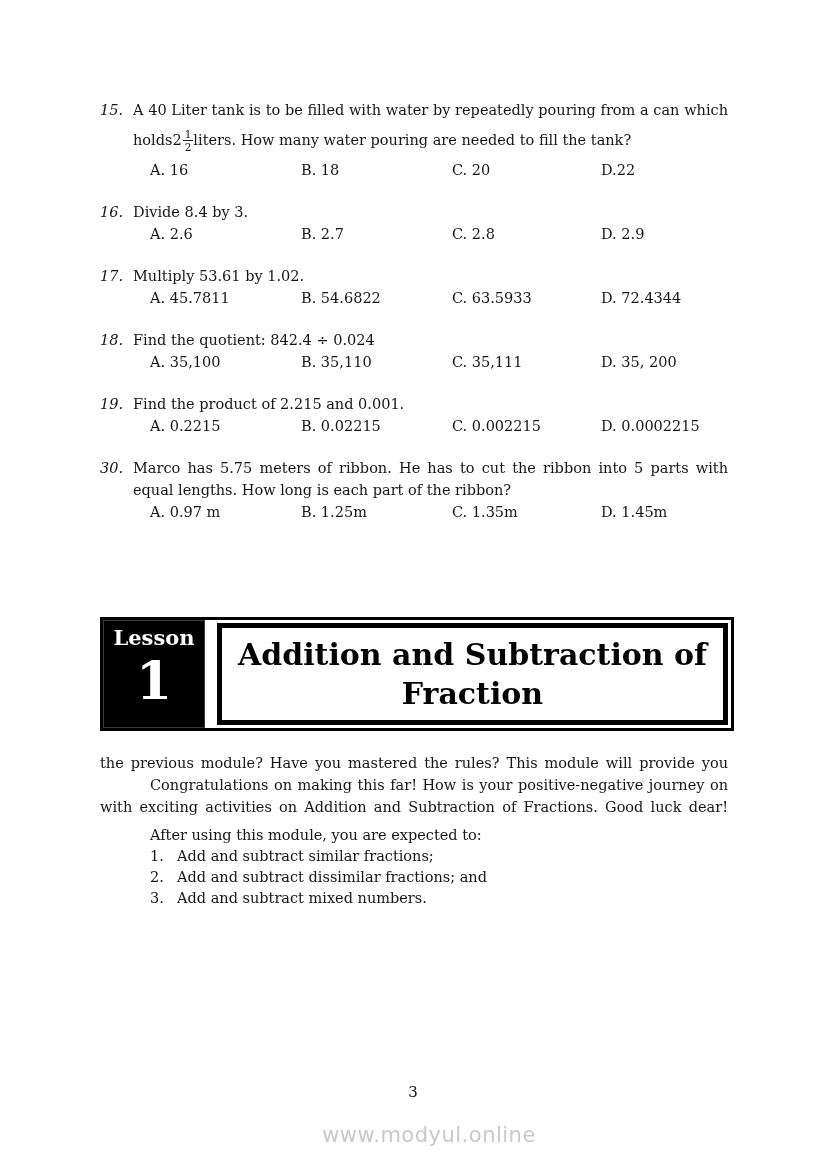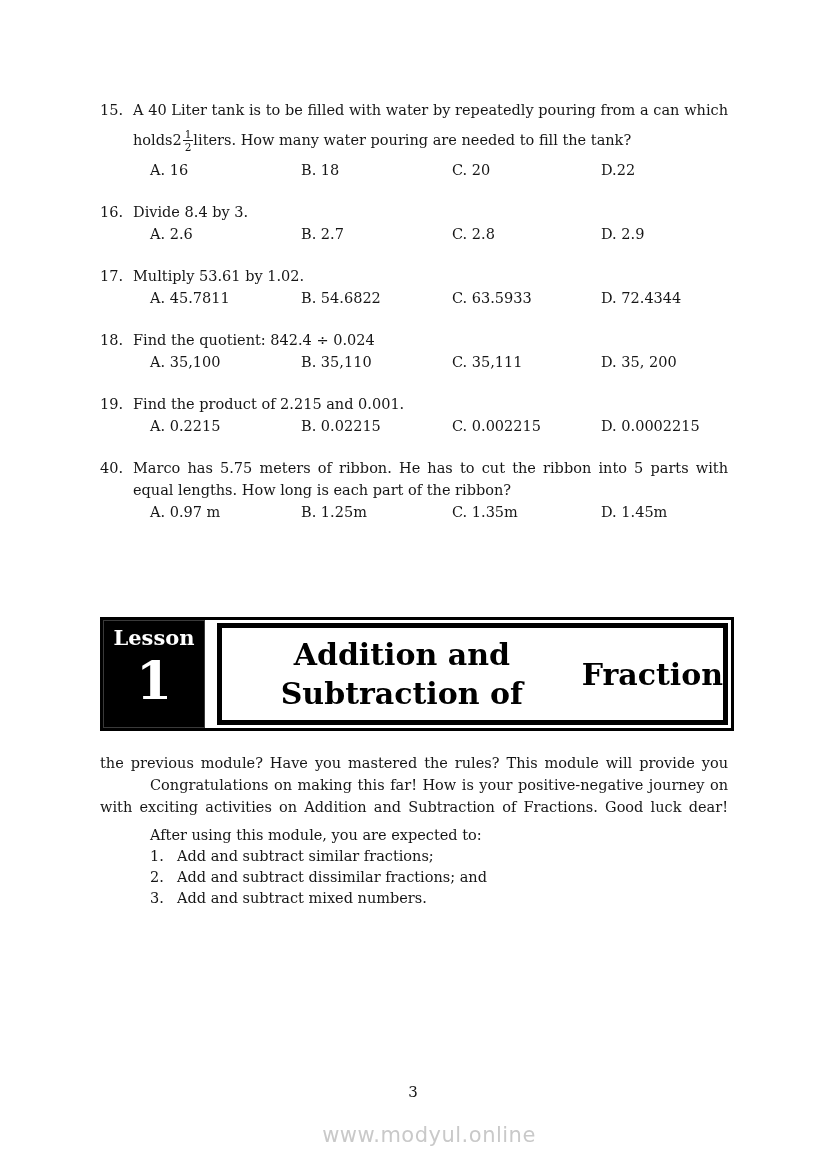--- a/index.html
+++ b/index.html
@@ -6,21 +6,21 @@
   .page{
     position:relative;width:826px;height:1169px;background:#ffffff;
     font-family:"DejaVu Serif","Liberation Serif",serif;
     color:#161616;font-size:14.5px;line-height:22px;overflow:hidden;
   }
   
   .quiz{position:absolute;left:100px;top:99px;width:628px;}
   .q{margin-bottom:20px;}
   .qline{min-height:22px;}
   .stretch{text-align:justify;text-align-last:justify;}
-  .qnum{display:inline-block;width:33px;}
+  .qnum{display:inline-block;width:33px;font-style:italic;}
   .cont{margin-left:33px;}
   .frac-line{display:flex;align-items:center;height:38px;margin-left:33px;column-gap:0;}
   .mixed{display:inline-flex;align-items:center;}
   .whole{font-size:14.5px;}
   .frac{display:inline-flex;flex-direction:column;text-align:center;font-size:10.5px;line-height:12px;margin-left:1px;}
   .fnum{border-bottom:1px solid #161616;padding:0 2px;}
   .fden{padding:0 2px;}
   .options{display:grid;grid-template-columns:151px 151px 149px auto;padding-left:50px;}
   
   .banner{
@@ -30,21 +30,21 @@
   .banner-left{
     flex:0 0 102px;background:#000;color:#fff;text-align:center;
     display:flex;flex-direction:column;align-items:center;justify-content:flex-start;
     padding-top:5px;box-sizing:border-box;font-weight:bold;
     box-shadow:inset 0 0 0 1px #3a3a3a;
   }
   .lesson-label{font-size:21px;line-height:26px;}
   .lesson-number{font-size:52px;line-height:58px;margin-top:1px;}
   .banner-right{
     flex:1;margin:3px;border:5px solid #000;background:#fff;
-    display:flex;justify-content:center;align-items:center;
+    display:flex;flex-direction:column;justify-content:center;align-items:center;
     text-align:center;font-weight:bold;font-size:30px;line-height:39px;color:#000;
   }
   
   .intro{position:absolute;left:100px;top:752px;width:628px;}
   .pline{min-height:22px;}
   .indent{padding-left:50px;}
   .lead-in{margin-top:6px;padding-left:50px;}
   .obj{padding-left:50px;line-height:21px;}
   .obj-num{display:inline-block;width:27px;}
   
@@ -117,21 +117,21 @@
       <div class="qline"><span class="qnum">19.</span><span>Find the product of 2.215 and 0.001.</span></div>
       <div class="options">
         <span>A. 0.2215</span>
         <span>B. 0.02215</span>
         <span>C. 0.002215</span>
         <span>D. 0.0002215</span>
       </div>
     </div>
 
     <div class="q">
-      <div class="qline stretch"><span class="qnum">40.</span><span>Marco has 5.75 meters of ribbon. He has to cut the ribbon into 5 parts with</span></div>
+      <div class="qline stretch"><span class="qnum">30.</span><span>Marco has 5.75 meters of ribbon. He has to cut the ribbon into 5 parts with</span></div>
       <div class="qline cont">equal lengths. How long is each part of the ribbon?</div>
       <div class="options">
         <span>A. 0.97 m</span>
         <span>B. 1.25m</span>
         <span>C. 1.35m</span>
         <span>D. 1.45m</span>
       </div>
     </div>
 
   </section>

